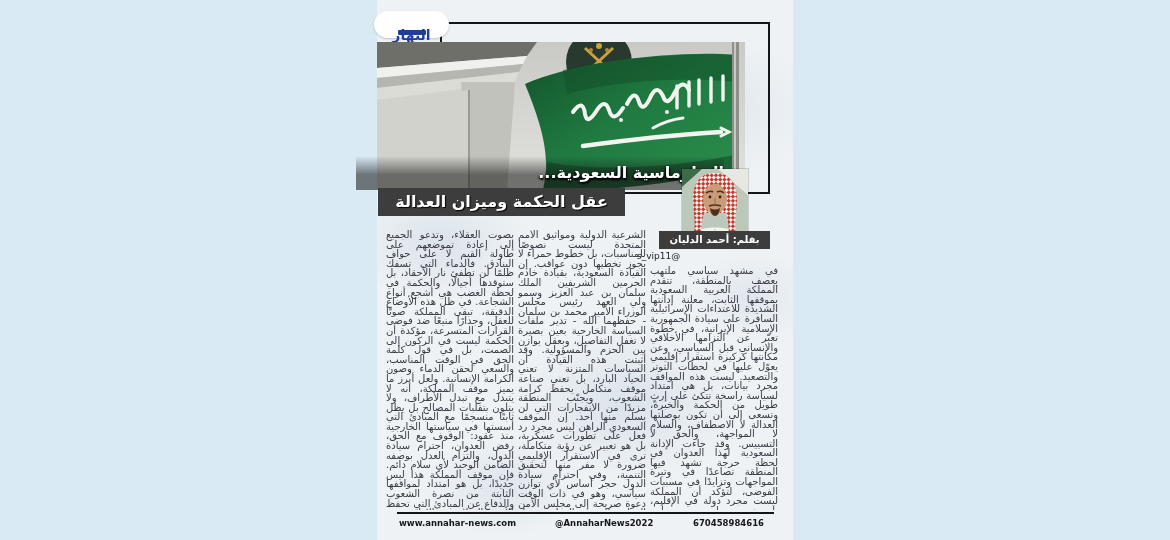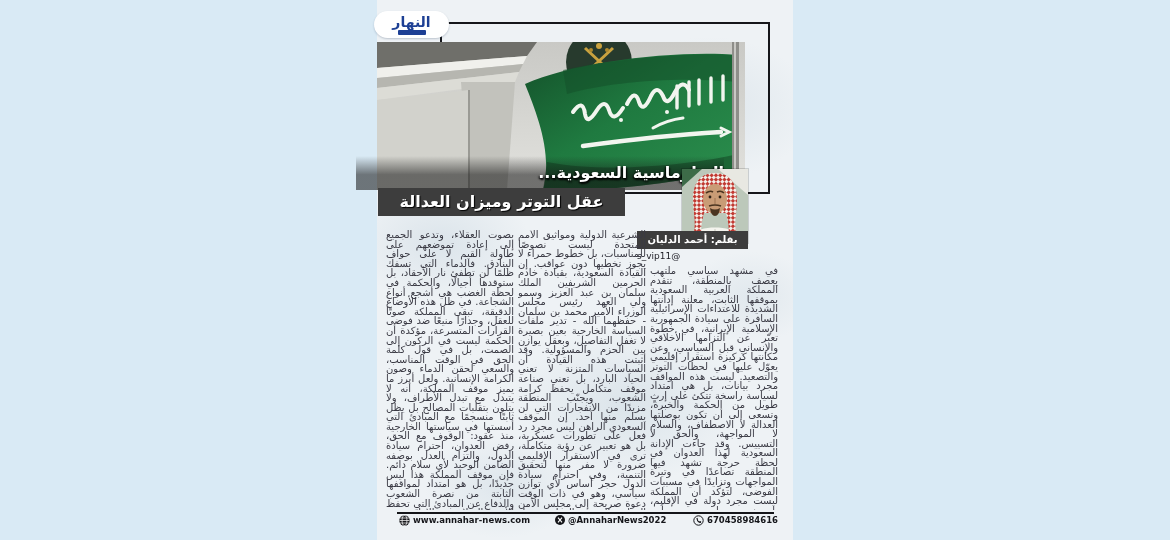--- a/index.html
+++ b/index.html
@@ -16,52 +16,52 @@
       radial-gradient(ellipse 120px 80px at 30% 90%, rgba(176,196,210,.25), transparent 65%),
       radial-gradient(ellipse 100px 70px at 90% 55%, rgba(176,196,210,.22), transparent 65%);
   }
 
   
   #top-frame{position:absolute;left:440px;top:22px;width:326px;height:168px;border:2px solid #15161a;}
 
   
   #logo-pill{position:absolute;left:374px;top:11px;width:75px;height:27px;background:#ffffff;
     border-radius:14px;box-shadow:0 1px 2px rgba(40,60,90,.25);text-align:center;}
-  #logo-pill .logo-text{display:block;margin-top:4px;font-size:14px;font-weight:bold;color:#1d3f94;line-height:15px;}
+  #logo-pill .logo-text{display:block;margin-top:17px;font-size:14px;font-weight:bold;color:#1d3f94;line-height:15px;}
   #logo-pill .logo-bar{position:absolute;left:24px;bottom:3px;width:28px;height:5px;background:#1d3f94;border-radius:1px;}
 
   
   #hero{position:absolute;left:377px;top:42px;width:368px;height:148px;overflow:hidden;}
   #hero svg{display:block;}
   #hero-caption{position:absolute;left:356px;top:156px;width:368px;height:34px;
     background:linear-gradient(rgba(20,20,20,0), rgba(20,20,20,.55) 55%);
     color:#fff;font-weight:bold;font-size:16px;line-height:34px;text-align:right;
     text-shadow:1px 2px 2px #000, -1px 1px 2px #000;}
   #headline-bar{position:absolute;left:378px;top:188px;width:247px;height:28px;background:#3d3d3d;
     color:#fff;font-weight:bold;font-size:16px;line-height:28px;text-align:center;
     text-shadow:1px 1px 1px #000;}
 
   
   #portrait{position:absolute;left:682px;top:169px;width:66px;height:74px;box-shadow:0 0 0 1px rgba(0,0,0,.15);}
-  #byline-bar{position:absolute;left:637px;top:231px;width:111px;height:18px;background:#3d3d3d;
+  #byline-bar{position:absolute;left:659px;top:231px;width:111px;height:18px;background:#3d3d3d;
     color:#fff;font-size:10px;font-weight:bold;line-height:18px;text-align:center;}
   #author-handle{position:absolute;left:637px;top:251px;width:111px;text-align:left;
     font-size:9px;color:#1c1c24;direction:rtl;}
 
   
   .col{position:absolute;width:128px;direction:rtl;text-align:justify;text-justify:inter-word;
     font-size:10px;line-height:9.6px;color:#3a3a44;overflow:hidden;}
   #col-1{left:650px;top:266px;height:244px;}
   #col-2{left:518px;top:230px;height:280px;}
   #col-3{left:386px;top:230px;height:280px;}
 
   
   #footer-rule{position:absolute;left:397px;top:512px;width:377px;height:2px;background:#15161a;}
-  .footer-item{position:absolute;top:515px;height:12px;display:flex;align-items:flex-start;gap:3px;
-    font-size:8.5px;font-weight:bold;color:#15161a;white-space:nowrap;}
+  .footer-item{position:absolute;top:515px;height:12px;display:flex;align-items:center;gap:3px;
+    font-size:8.5px;font-weight:bold;color:#15161a;white-space:nowrap;flex-direction:column;}
   #footer-site{left:399px;}
   #footer-x{left:555px;}
   #footer-phone{left:693px;}
   .footer-item svg{display:block;}
 </style>
 </head>
 <body>
 
 <div id="stage">
 
@@ -124,21 +124,21 @@
           <path d="M344,86 l8,4 l-8,4" stroke-width="3" fill="none"></path>
         </g>
       </g>
 
       <rect x="355" y="0" width="7" height="148" fill="#8e8e8a"></rect>
       <rect x="357" y="0" width="2" height="148" fill="#c8c8c4"></rect>
     </svg>
   </div>
 
   <div id="hero-caption" dir="rtl">الدبلوماسية السعودية...</div>
-  <div id="headline-bar" dir="rtl">عقل التوتر وميزان العدالة</div>
+  <div id="headline-bar" dir="rtl">عقل الحكمة وميزان العدالة</div>
 
   <div id="portrait">
     <svg width="66" height="74" viewBox="0 0 66 74" xmlns="http://www.w3.org/2000/svg">
       <defs>
         <pattern id="checker" width="6" height="6" patternUnits="userSpaceOnUse" patternTransform="rotate(45)">
           <rect width="6" height="6" fill="#f3efe9"></rect>
           <rect width="3" height="3" fill="#c23a32"></rect>
           <rect x="3" y="3" width="3" height="3" fill="#c23a32"></rect>
         </pattern>
       </defs>

